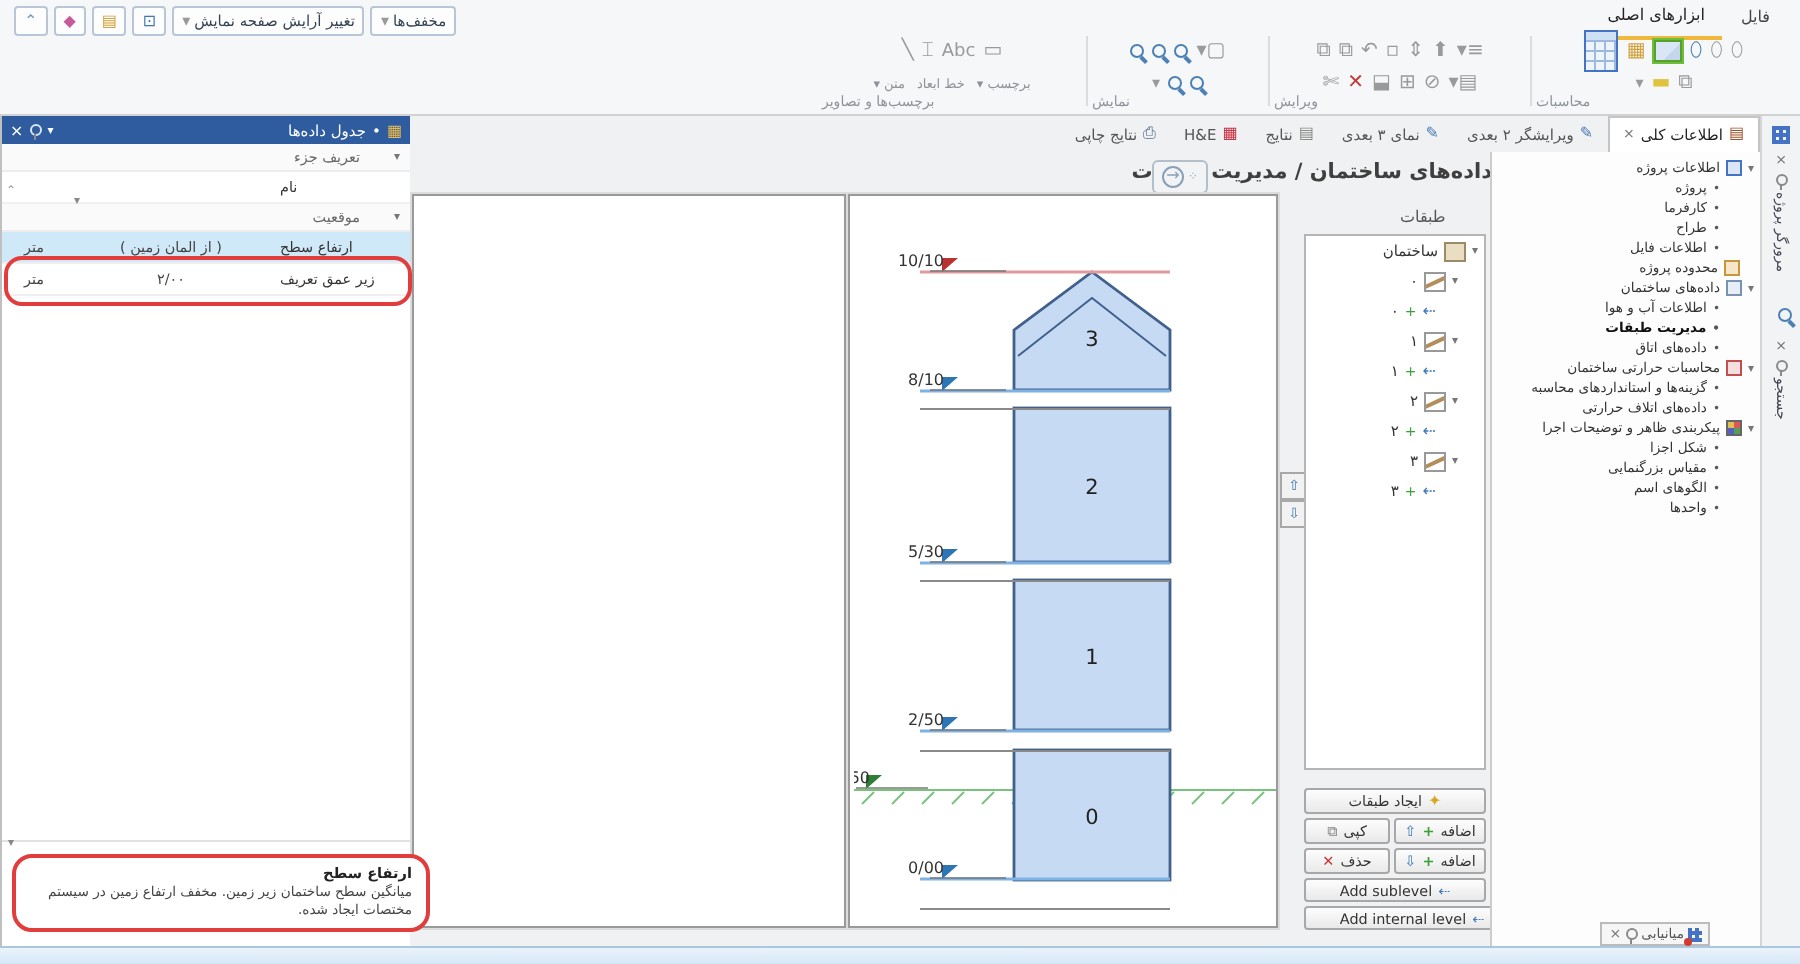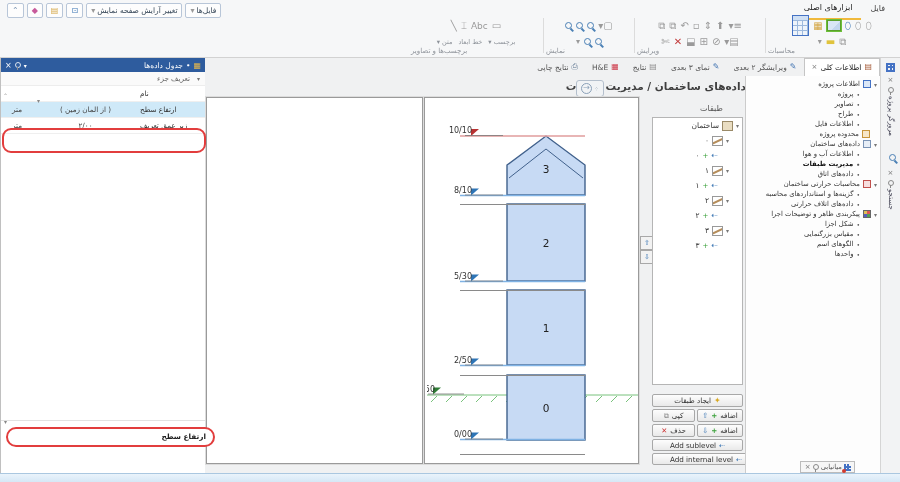--- a/index.html
+++ b/index.html
@@ -30,21 +30,21 @@
   .pin::after{content:'';position:absolute;left:1px;top:4px;width:1px;height:3px;background:#8a8a8a;}
   
   .dtabs{position:absolute;left:205px;top:58px;width:675px;height:18px;display:flex;flex-direction:row;justify-content:flex-start;align-items:flex-end;direction:rtl;}
   .dtab{font-size:7.5px;color:#555;padding:2px 7px 3px;display:flex;align-items:center;gap:3px;height:12px;}
   .dtab.active{background:#fff;border:1px solid #c5c5c5;border-bottom:none;color:#222;}
   .dico{font-size:8px;line-height:1;}
   
   .lpanel{position:absolute;left:0;top:58px;width:205px;height:415px;background:#fff;border-left:1px solid #c0c0c0;box-sizing:border-box;}
   .ltitle{height:14px;background:#2e5c9e;color:#fff;font-size:7.5px;display:flex;align-items:center;padding:0 4px;gap:3px;}
   .lsel{height:16px;background:#fff;border-bottom:1px solid #dcdcdc;font-size:7.5px;color:#333;display:flex;align-items:center;justify-content:center;position:relative;}
-  .sec{height:13px;background:#fafafa;font-size:7.2px;color:#666;display:flex;align-items:center;gap:7px;padding:0 5px;border-bottom:1px solid #ededed;}
+  .sec{height:13px;background:#fafafa;font-size:7.2px;color:#666;display:flex;align-items:center;gap:17px;padding:0 5px;border-bottom:1px solid #ededed;}
   .prow{height:15px;display:flex;align-items:center;font-size:7.2px;color:#333;border-bottom:1px solid #efefef;}
   .prow .lbl{flex:1;padding:0 8px 0 2px;text-align:left;}
   .prow .val{width:105px;text-align:center;color:#444;}
   .prow .unit{width:32px;text-align:center;color:#444;}
   .prow.hl{background:#cfe9f8;}
   .redbox{position:absolute;border:2px solid #e23d3d;border-radius:9px;pointer-events:none;}
   .infobox{position:absolute;left:5px;top:369px;width:191px;border:2px solid #e23d3d;border-radius:10px;padding:3px 7px 4px;background:#fff;}
   .infobox .it{font-size:7.3px;font-weight:bold;color:#222;text-align:right;}
   .infobox .ib{font-size:6.8px;color:#444;text-align:right;line-height:1.35;margin-top:1px;}
   
@@ -103,21 +103,21 @@
           <span class="ic sm gold">▤</span>
         </div>
       <div class="qbtn">
           <span class="ic sm blue">⊡</span>
         </div>
       <div class="qbtn" style="direction:rtl;">
           <span>تغییر آرایش صفحه نمایش</span>
           <span class="ic sm gray">▾</span>
         </div>
       <div class="qbtn" style="direction:rtl;">
-          <span>فایل‌ها</span>
+          <span>مخفف‌ها</span>
           <span class="ic sm gray">▾</span>
         </div>
     </div>
 
     <div class="grp" style="right:4px;width:128px;">
       <div class="grow">
         <span class="ic gray">⬯</span>
         <span class="ic gray">⬯</span>
         <span class="ic blue">⬯</span>
         <span class="imgico" style="outline:1.5px solid #6cbf3a;"></span>
@@ -396,21 +396,21 @@
         <span class="chev">▾</span>
         <span class="ni ni-blue"></span>
         <span>اطلاعات پروژه</span>
       </div>
     <div class="nrow lv1">
         <span class="bullet">•</span>
         <span>پروژه</span>
       </div>
     <div class="nrow lv1">
         <span class="bullet">•</span>
-        <span>تصاویر</span>
+        <span>کارفرما</span>
       </div>
     <div class="nrow lv1">
         <span class="bullet">•</span>
         <span>طراح</span>
       </div>
     <div class="nrow lv1">
         <span class="bullet">•</span>
         <span>اطلاعات فایل</span>
       </div>
     <div class="nrow" style="padding-right:10px;">
@@ -502,38 +502,43 @@
         <span class="chev">▾</span>
         <span>تعریف جزء</span>
       </div>
     <div class="prow">
       <span class="lbl">نام</span>
       <span class="val" style="position:relative;">
           <span style="position:absolute;left:4px;top:3px;font-size:6px;color:#888;">▾</span>
         </span>
       <span class="unit"></span>
     </div>
+    <div class="sec">
+        <span class="chev">▾</span>
+        <span>موقعیت</span>
+      </div>
     <div class="prow hl">
       <span class="lbl">ارتفاع سطح</span>
       <span class="val">( از المان زمین )</span>
       <span class="unit">متر</span>
     </div>
     <div class="prow">
       <span class="lbl">زیر عمق تعریف</span>
       <span class="val">۲/۰۰</span>
       <span class="unit">متر</span>
     </div>
 
     <div class="redbox" style="left:1px;top:70px;width:200px;height:21px;"></div>
 
     <div style="position:absolute;left:0;top:362px;width:100%;border-top:1px solid #e2e2e2;"></div>
     <div style="position:absolute;left:3px;top:360px;font-size:6px;color:#888;">▾</div>
 
     <div class="infobox">
       <div class="it">ارتفاع سطح</div>
+      <div class="ib">میانگین سطح ساختمان زیر زمین. مخفف ارتفاع زمین در سیستم مختصات ایجاد شده.</div>
     </div>
   </div>
 
   <div class="itab" style="left:800px;width:55px;">
     <span class="gridico reddot" style="width:7px;height:7px;"></span>
     <span>میانیابی</span>
     <span class="pin"></span>
     <span class="x">×</span>
   </div>
   <div class="status"></div>

